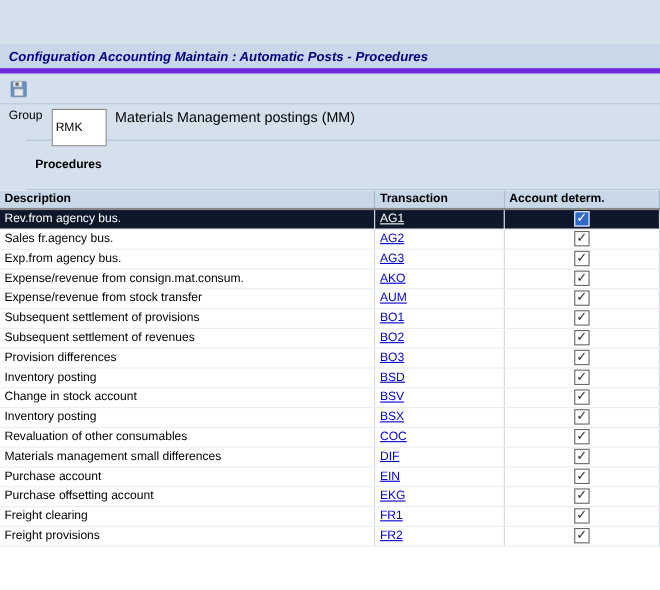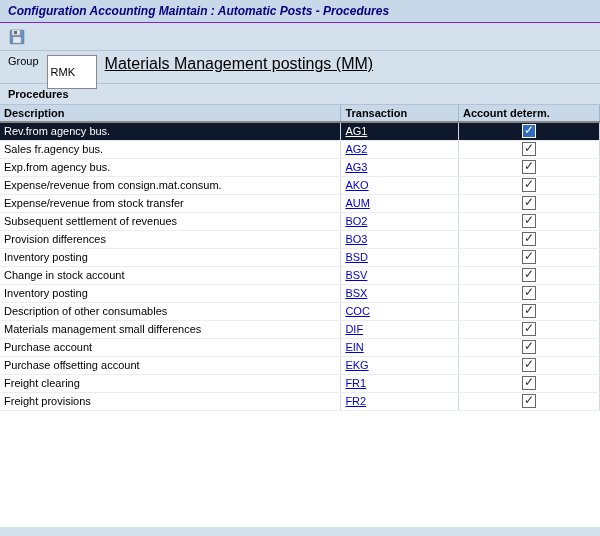--- a/index.html
+++ b/index.html
@@ -6,26 +6,27 @@
     body {
       font-family: Arial, sans-serif;
       font-size: 11px;
       background: #d4e0ec;
       width: 600px;
       height: 536px;
       overflow: hidden;
     }
     .title-bar {
       background: #c8d8e8;
-      border-bottom: 1px solid #6d28d9;
+      border-bottom: 5px solid #6d28d9;
       padding: 4px 8px;
       font-weight: bold;
       font-style: italic;
       font-size: 12px;
       color: #000080;
+      margin-top: 40px;
     }
     .toolbar {
       background: #d4e0ec;
       padding: 4px 8px;
       display: flex;
       align-items: center;
       border-bottom: 1px solid #b0c4d4;
       height: 28px;
     }
     .toolbar-icon {
@@ -50,32 +51,32 @@
     }
     .group-input {
       border: 1px solid #888;
       background: #fff;
       padding: 1px 3px;
       font-size: 11px;
       width: 50px;
       height: 34px;
     }
     .group-desc {
-      font-size: 16px;
-      color: #000;
-      text-decoration: underline;
+      font-size: 13px;
+      color: #000;
     }
     .section-header {
       background: #d4e0ec;
-      padding: 4px 8px;
+      padding: 16px 8px;
       font-size: 11px;
       font-weight: bold;
       color: #000;
       border-top: 1px solid #b0c4d4;
       border-bottom: 1px solid #b0c4d4;
+      margin-left: 24px;
     }
     .table-container {
       background: #fff;
       margin: 0;
       overflow-y: auto;
       height: calc(536px - 28px - 28px - 32px - 26px);
       position: relative;
     }
     table {
       width: 100%;
@@ -214,20 +215,25 @@
           <td class="col-desc">Expense/revenue from consign.mat.consum.</td>
           <td class="col-trans"><span class="trans-link">AKO</span></td>
           <td class="col-acct checkbox-cell"><span class="checkbox-icon"></span></td>
         </tr>
         <tr>
           <td class="col-desc">Expense/revenue from stock transfer</td>
           <td class="col-trans"><span class="trans-link">AUM</span></td>
           <td class="col-acct checkbox-cell"><span class="checkbox-icon"></span></td>
         </tr>
         <tr>
+          <td class="col-desc">Subsequent settlement of provisions</td>
+          <td class="col-trans"><span class="trans-link">BO1</span></td>
+          <td class="col-acct checkbox-cell"><span class="checkbox-icon"></span></td>
+        </tr>
+        <tr>
           <td class="col-desc">Subsequent settlement of revenues</td>
           <td class="col-trans"><span class="trans-link">BO2</span></td>
           <td class="col-acct checkbox-cell"><span class="checkbox-icon"></span></td>
         </tr>
         <tr>
           <td class="col-desc">Provision differences</td>
           <td class="col-trans"><span class="trans-link">BO3</span></td>
           <td class="col-acct checkbox-cell"><span class="checkbox-icon"></span></td>
         </tr>
         <tr>
@@ -239,21 +245,21 @@
           <td class="col-desc">Change in stock account</td>
           <td class="col-trans"><span class="trans-link">BSV</span></td>
           <td class="col-acct checkbox-cell"><span class="checkbox-icon"></span></td>
         </tr>
         <tr>
           <td class="col-desc">Inventory posting</td>
           <td class="col-trans"><span class="trans-link">BSX</span></td>
           <td class="col-acct checkbox-cell"><span class="checkbox-icon"></span></td>
         </tr>
         <tr>
-          <td class="col-desc">Description of other consumables</td>
+          <td class="col-desc">Revaluation of other consumables</td>
           <td class="col-trans"><span class="trans-link">COC</span></td>
           <td class="col-acct checkbox-cell"><span class="checkbox-icon"></span></td>
         </tr>
         <tr>
           <td class="col-desc">Materials management small differences</td>
           <td class="col-trans"><span class="trans-link">DIF</span></td>
           <td class="col-acct checkbox-cell"><span class="checkbox-icon"></span></td>
         </tr>
         <tr>
           <td class="col-desc">Purchase account</td>

